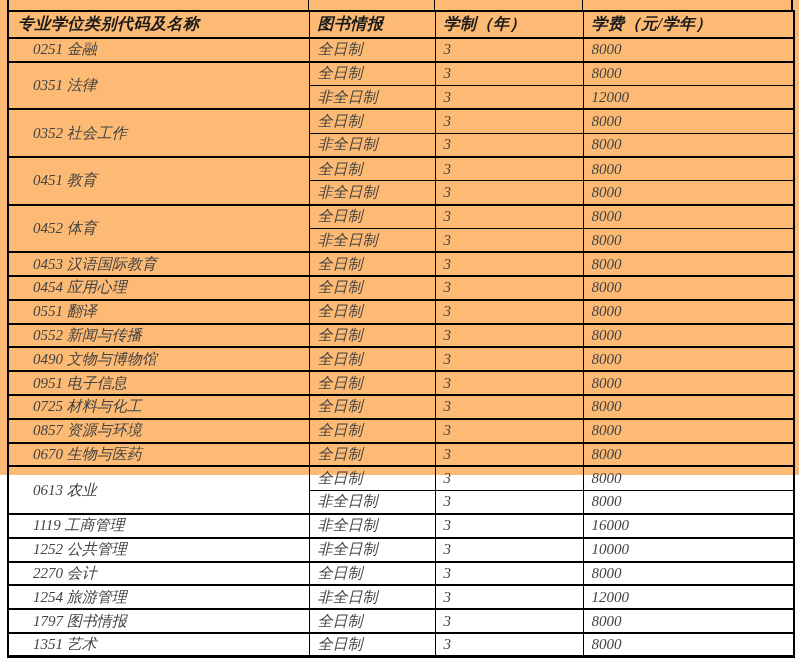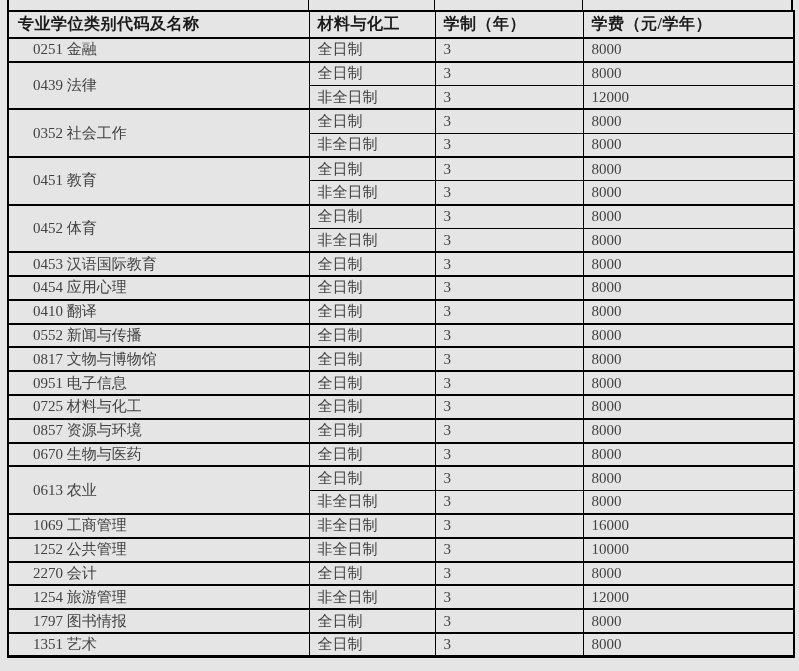--- a/index.html
+++ b/index.html
@@ -9,22 +9,23 @@
   }
   body {
     width: 799px;
     height: 671px;
     overflow: hidden;
     font-family: "Liberation Serif", "DejaVu Serif", serif;
   }
   .page {
     position: relative;
     width: 799px;
-    height: 671px;
-    background: #e5e5e5;
+    height: 475px;
+    background: #fdba74;
+    font-style: italic;
   }
   
   .stub {
     position: absolute;
     top: 0;
     height: 12px;
     background: #000000;
   }
   .stub.s0 { left: 7px;  width: 2px; }
   .stub.s1 { left: 308px; width: 1px; }
@@ -95,34 +96,34 @@
   <table class="fee-table">
     <colgroup>
       <col class="c1">
         <col class="c2">
         <col class="c3">
         <col class="c4">
     </colgroup>
     <thead>
       <tr>
         <th>专业学位类别代码及名称</th>
-        <th>材料与化工</th>
+        <th>图书情报</th>
         <th>学制（年）</th>
         <th>学费（元/学年）</th>
       </tr>
     </thead>
     <tbody id="table-body">
         <tr class="group-start">
           <td rowspan="1" class="cat">0251 金融</td>
           <td>全日制</td>
           <td>3</td>
           <td>8000</td>
         </tr>
         <tr class="group-start">
-          <td rowspan="2" class="cat">0439 法律</td>
+          <td rowspan="2" class="cat">0351 法律</td>
           <td>全日制</td>
           <td>3</td>
           <td>8000</td>
         </tr>
         <tr class="group-inner">
           <td>非全日制</td>
           <td>3</td>
           <td>12000</td>
         </tr>
         <tr class="group-start">
@@ -164,33 +165,33 @@
           <td>3</td>
           <td>8000</td>
         </tr>
         <tr class="group-start">
           <td rowspan="1" class="cat">0454 应用心理</td>
           <td>全日制</td>
           <td>3</td>
           <td>8000</td>
         </tr>
         <tr class="group-start">
-          <td rowspan="1" class="cat">0410 翻译</td>
+          <td rowspan="1" class="cat">0551 翻译</td>
           <td>全日制</td>
           <td>3</td>
           <td>8000</td>
         </tr>
         <tr class="group-start">
           <td rowspan="1" class="cat">0552 新闻与传播</td>
           <td>全日制</td>
           <td>3</td>
           <td>8000</td>
         </tr>
         <tr class="group-start">
-          <td rowspan="1" class="cat">0817 文物与博物馆</td>
+          <td rowspan="1" class="cat">0490 文物与博物馆</td>
           <td>全日制</td>
           <td>3</td>
           <td>8000</td>
         </tr>
         <tr class="group-start">
           <td rowspan="1" class="cat">0951 电子信息</td>
           <td>全日制</td>
           <td>3</td>
           <td>8000</td>
         </tr>
@@ -217,21 +218,21 @@
           <td>全日制</td>
           <td>3</td>
           <td>8000</td>
         </tr>
         <tr class="group-inner">
           <td>非全日制</td>
           <td>3</td>
           <td>8000</td>
         </tr>
         <tr class="group-start">
-          <td rowspan="1" class="cat">1069 工商管理</td>
+          <td rowspan="1" class="cat">1119 工商管理</td>
           <td>非全日制</td>
           <td>3</td>
           <td>16000</td>
         </tr>
         <tr class="group-start">
           <td rowspan="1" class="cat">1252 公共管理</td>
           <td>非全日制</td>
           <td>3</td>
           <td>10000</td>
         </tr>

